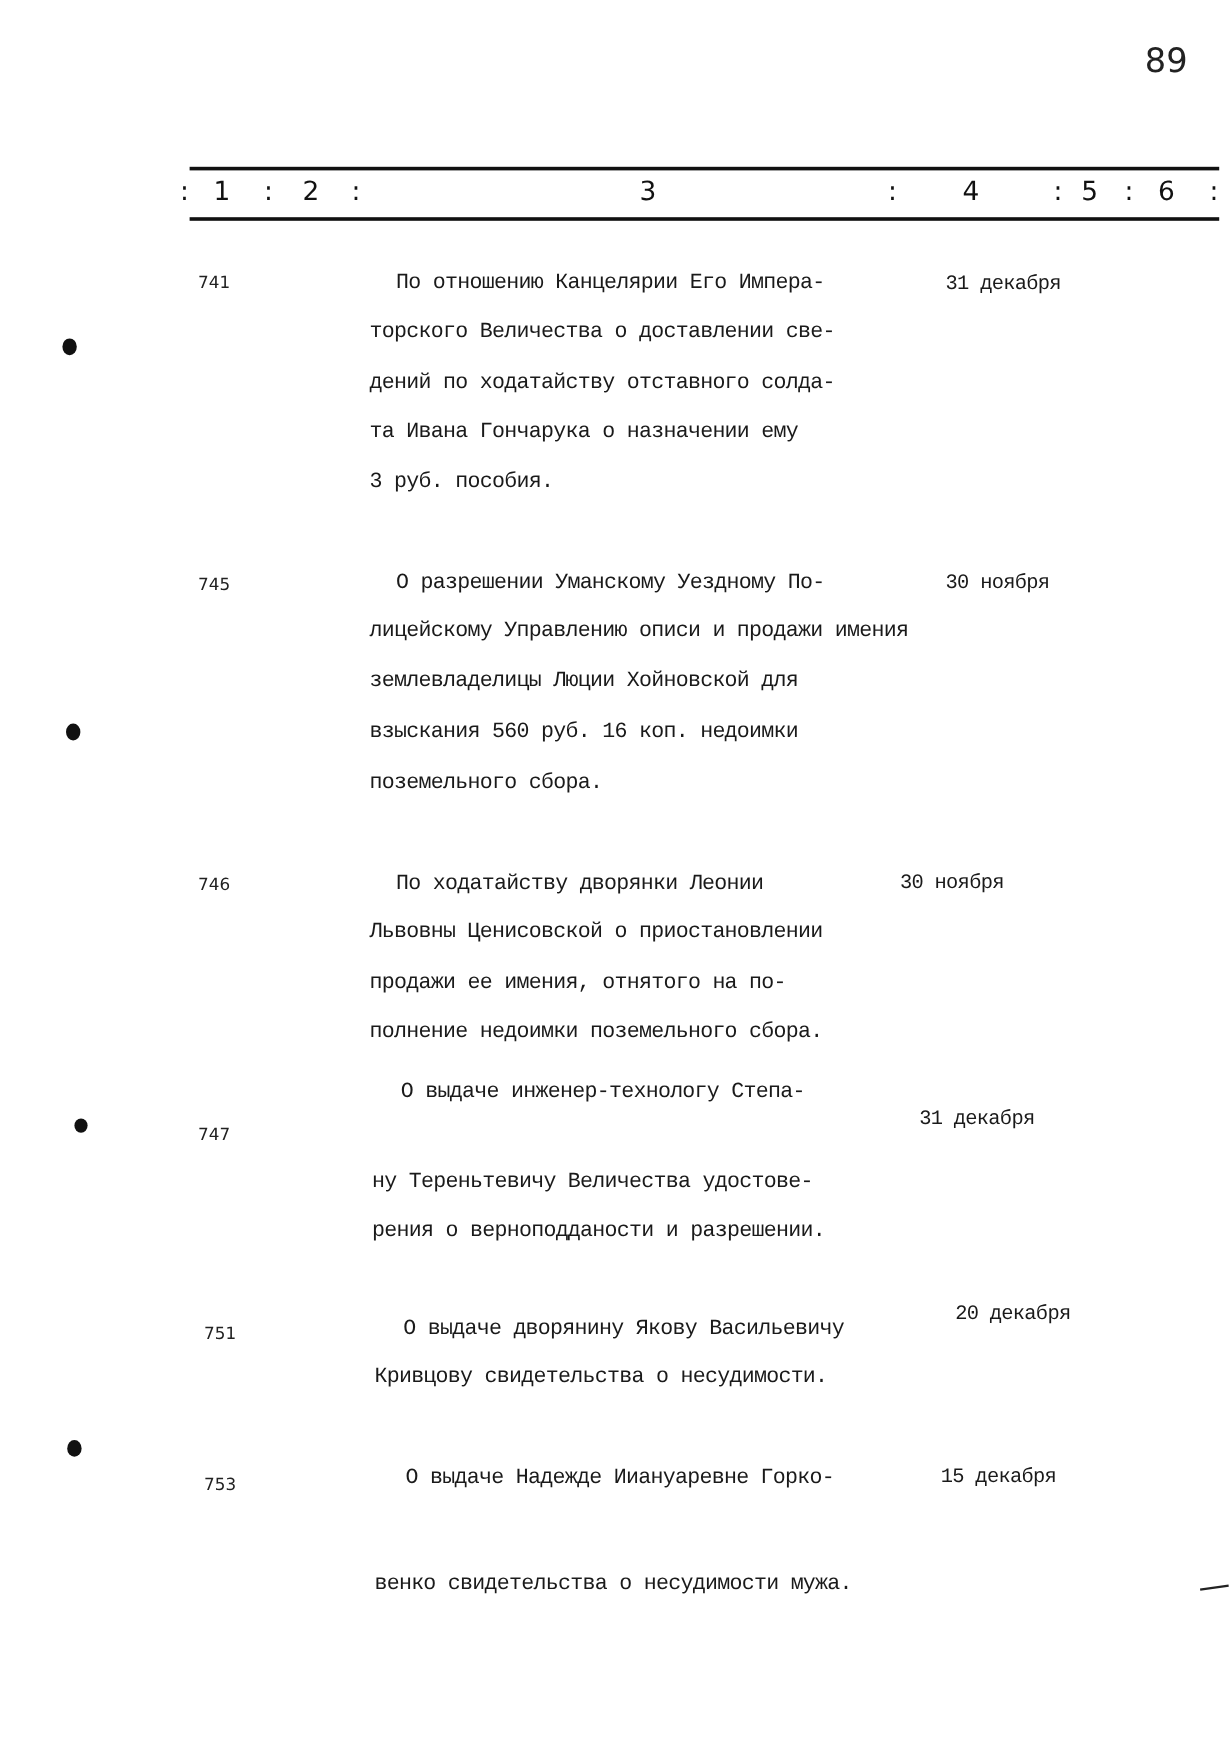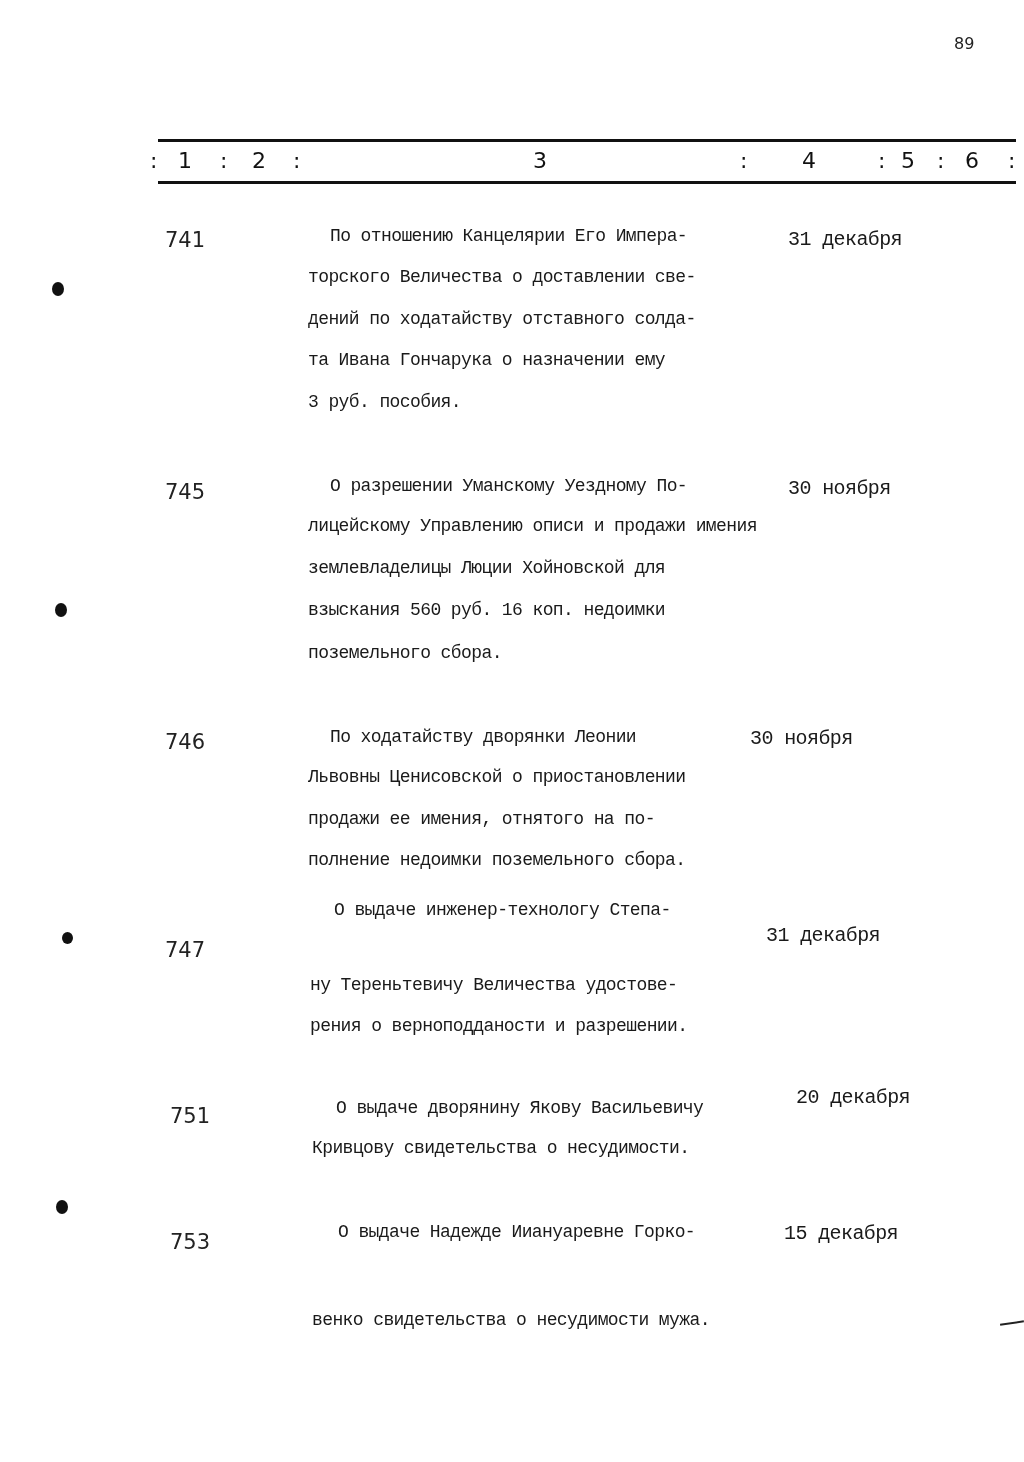--- a/index.html
+++ b/index.html
@@ -3,40 +3,40 @@
 <meta charset="utf-8">
 <style>
   html, body { margin: 0; padding: 0; background: #ffffff; }
   body {
     width: 1024px; height: 1462px; position: relative; overflow: hidden;
     color: #1a1a1a;
     font-family: "Liberation Mono", "DejaVu Sans Mono", monospace;
   }
   .page-number {
     position: absolute; left: 954px; top: 34px;
-    font-family: "DejaVu Sans", sans-serif; font-size: 16px; color: #222;
+    font-family: "DejaVu Sans", sans-serif; font-size: 28px; color: #222;
   }
   .rule { position: absolute; left: 158px; width: 858px; background: #111; }
   .rule.top { top: 139px; height: 3px; }
   .rule.bottom { top: 181px; height: 3px; }
   .hdr {
     position: absolute; top: 148px; font-family: "DejaVu Sans", sans-serif;
     font-size: 22px; color: #111;
   }
   .entry { position: absolute; left: 0; width: 1024px; }
   .num {
     position: absolute; left: 165px; font-family: "DejaVu Sans", sans-serif;
-    font-size: 21px; color: #222;
+    font-size: 14px; color: #222;
   }
   .line {
     position: absolute; left: 308px; font-size: 18px; white-space: pre;
     letter-spacing: -0.6px; color: #1a1a1a;
   }
   .date {
-    position: absolute; font-size: 20px; white-space: pre; letter-spacing: -0.6px;
+    position: absolute; font-size: 17px; white-space: pre; letter-spacing: -0.6px;
   }
   .speck { position: absolute; border-radius: 50%; background: #111; }
 </style>
 </head>
 <body>
 
 <div class="page-number">89</div>
 
 <div>
   <div class="rule top"></div>

